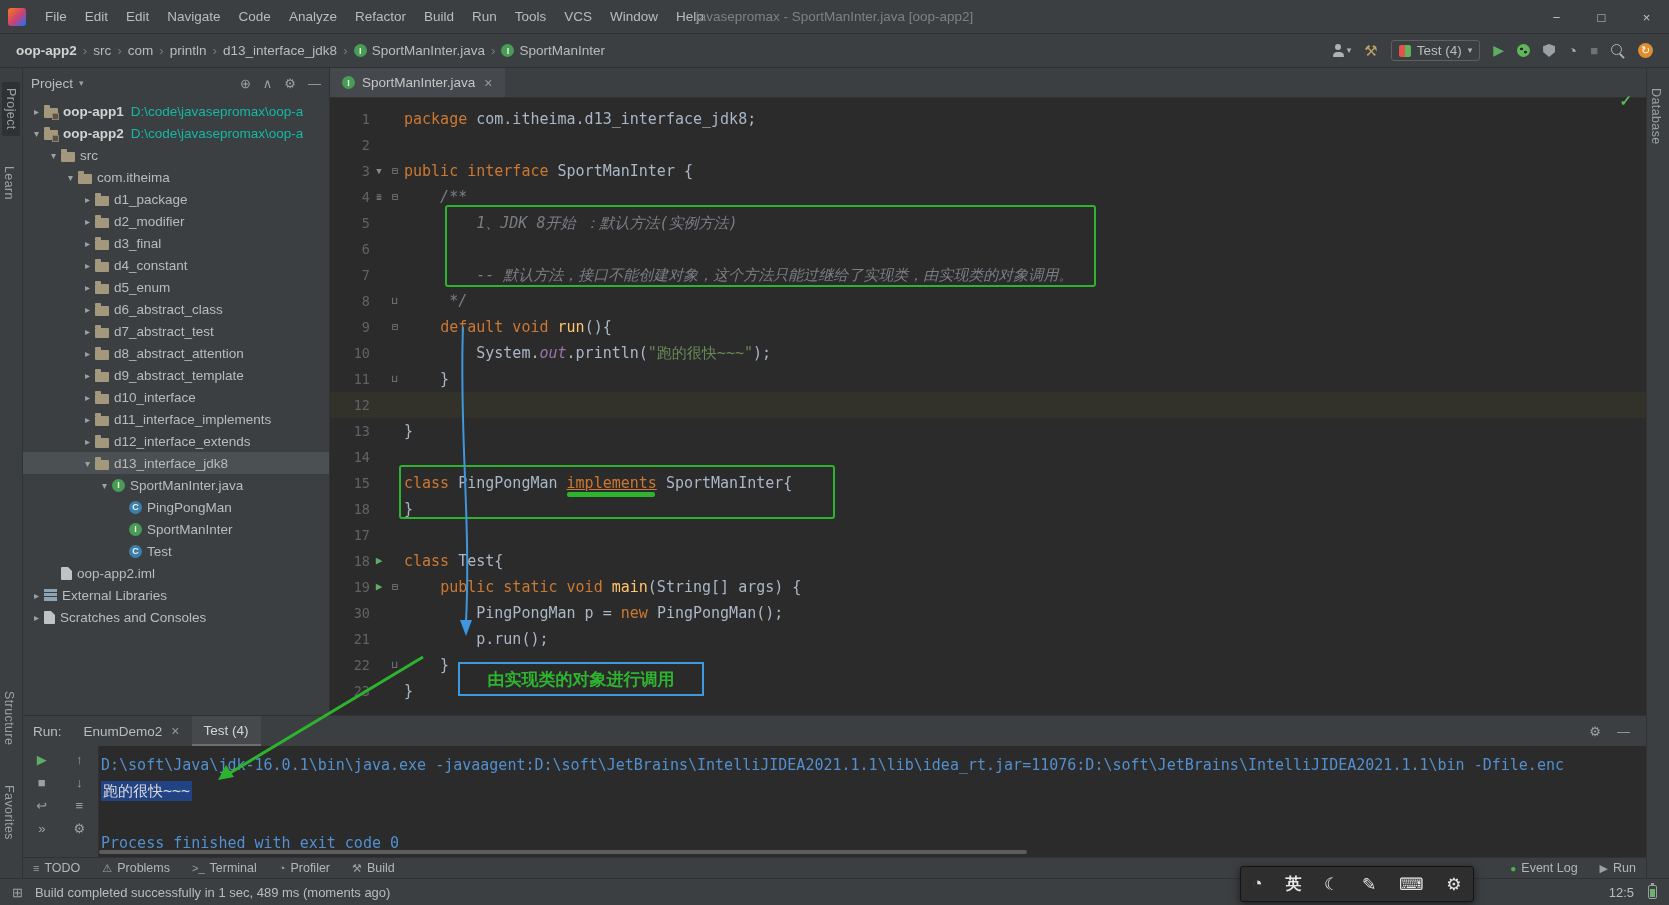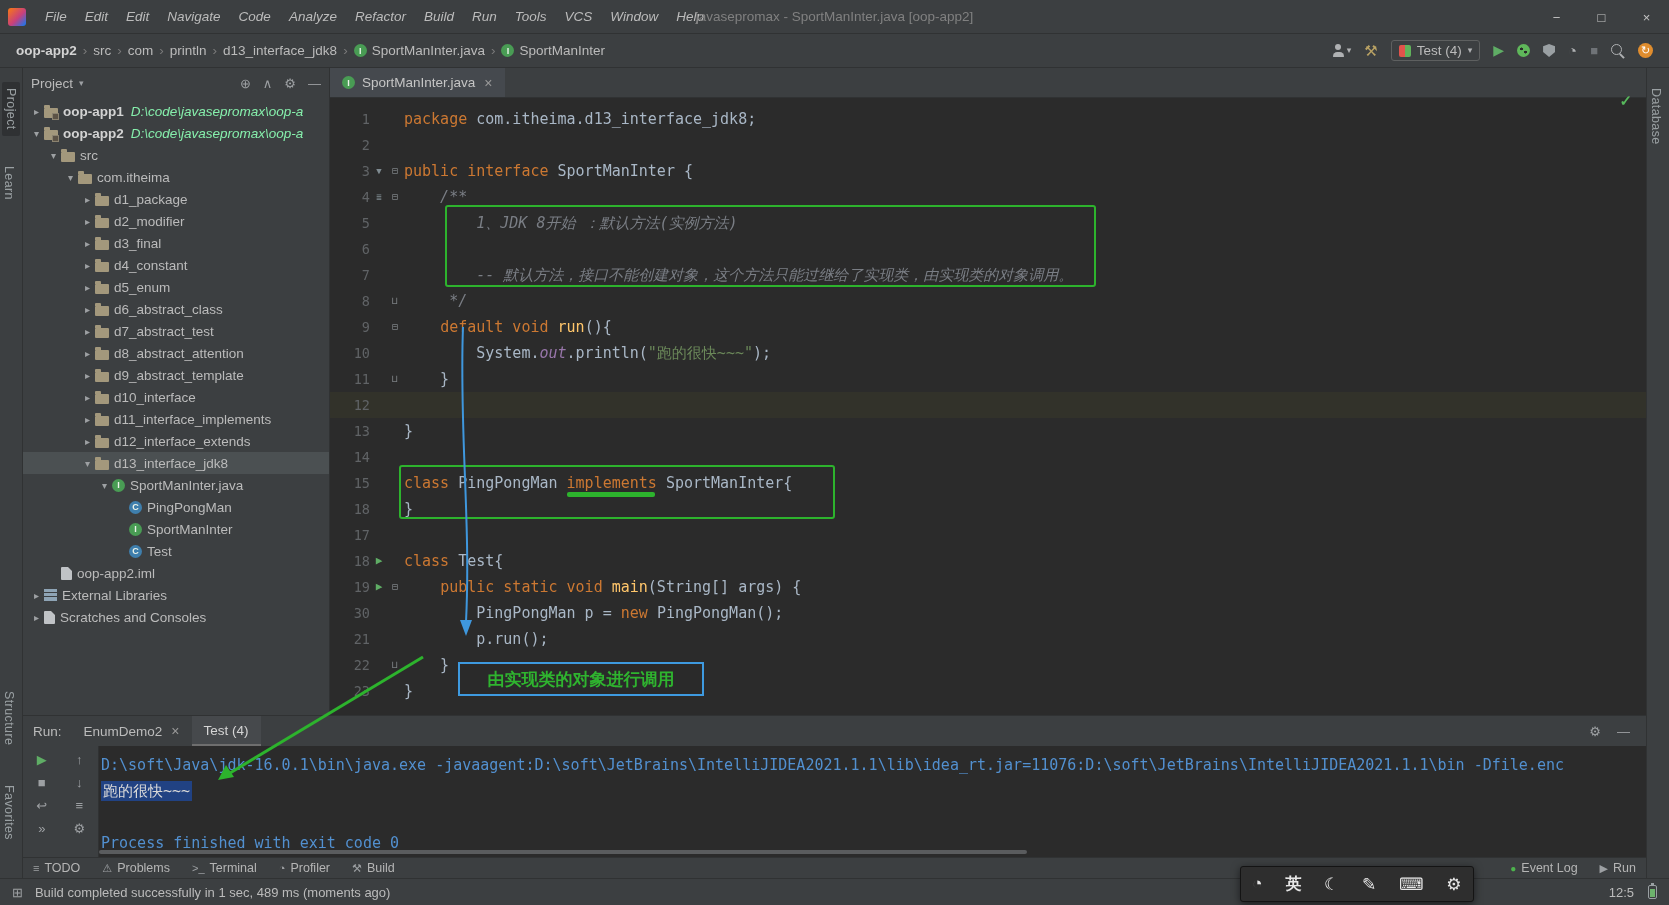--- a/index.html
+++ b/index.html
@@ -57,21 +57,21 @@
   
   .project{position:absolute;left:23px;top:68px;width:307px;bottom:190px;background:#3c3f41;
            border-right:1px solid #303233;overflow:hidden;}
   .project-header{height:30px;display:flex;align-items:center;padding:0 8px;gap:6px;}
   .ph-icons{margin-left:auto;display:flex;gap:12px;color:#9da0a3;font-size:13px;}
   .tree{position:absolute;left:0;right:0;top:32px;bottom:0;overflow:hidden;}
   .tree-row{height:22px;display:flex;align-items:center;white-space:nowrap;overflow:hidden;}
   .tree-row.selected{background:#4b5052;}
   .chevron{width:15px;flex:none;color:#9da0a3;font-size:10px;text-align:center;}
   .tree-label{margin-left:5px;}
-  .tree-path{margin-left:7px;color:#86efac;overflow:hidden;text-overflow:clip;font-style:italic;}
+  .tree-path{margin-left:7px;color:#14b8a6;overflow:hidden;text-overflow:clip;}
   .ic-folder{width:14px;height:10px;background:#a3987c;border-radius:1px;position:relative;flex:none;margin-top:3px;}
   .ic-folder::before{content:"";position:absolute;left:0;top:-3px;width:6px;height:3px;background:#a3987c;border-radius:1px 1px 0 0;}
   .ic-module::after{content:"";position:absolute;right:-1px;bottom:-2px;width:5px;height:5px;background:#5c5346;border:1px solid #8b8370;}
   .ic-ball{width:13px;height:13px;border-radius:50%;flex:none;color:#eaf3ea;font-size:9px;font-weight:bold;
            display:flex;align-items:center;justify-content:center;font-family:"Liberation Sans",sans-serif;}
   .ball-class{background:#3f7fad;}
   .ball-interface{background:#499c54;}
   .ic-page{width:11px;height:13px;background:#c0c3c6;border-radius:1px;position:relative;flex:none;}
   .ic-page::before{content:"";position:absolute;right:0;top:0;border:2.5px solid #3c3f41;border-left-color:transparent;border-bottom-color:transparent;}
   .ic-lib{width:13px;height:12px;flex:none;background:linear-gradient(#8ea4b5 3px,#3c3f41 3px 4px,#8ea4b5 4px 7px,#3c3f41 7px 8px,#8ea4b5 8px);}
@@ -90,21 +90,21 @@
   .gico{width:18px;flex:none;text-align:center;font-size:9px;color:#7f8b91;}
   .gico.run-arrow{color:#5fad65;font-size:11px;}
   .fold{width:14px;flex:none;text-align:center;color:#7c8084;font-size:10px;}
   .ltext{padding-left:2px;}
   .kw{color:#cc7832;}
   .pl{color:#a9b7c6;}
   .cm{color:#7a7e85;font-style:italic;}
   .str{color:#6a8759;}
   .field{color:#9876aa;font-style:italic;}
   .fn{color:#ffc66b;}
-  .impl{position:relative;}
+  .impl{position:relative;text-decoration:underline;}
   .impl::after{content:"";position:absolute;left:0;right:2px;bottom:-5px;height:5px;background:#2db32d;border-radius:2px;}
 
   .anno-box{position:absolute;border:2px solid #2db32d;border-radius:3px;pointer-events:none;}
   .box-a{left:115px;top:137px;width:651px;height:82px;}
   .box-b{left:69px;top:397px;width:436px;height:54px;}
   .callout{position:absolute;left:128px;top:594px;width:246px;height:34px;border:2px solid #3e9ae0;
            display:flex;align-items:center;justify-content:center;color:#2fb42f;font-weight:bold;
            font-size:17px;background:rgba(43,43,43,.4);}
   .insp-check{position:absolute;right:14px;top:24px;color:#57b85c;font-size:15px;font-weight:bold;}
 
@@ -148,21 +148,21 @@
 
   .overlay{position:absolute;left:0;top:0;width:1669px;height:905px;pointer-events:none;z-index:30;}
 </style>
 </head>
 <body>
 
 <div class="app">
 
   <div class="titlebar">
     <div class="logo"></div>
-    <nav id="menubar" style="display:flex;font-style:italic;">
+    <nav id="menubar" style="display:flex;">
         <span class="menu-item">File</span>
         <span class="menu-item">Edit</span>
         <span class="menu-item">Edit</span>
         <span class="menu-item">Navigate</span>
         <span class="menu-item">Code</span>
         <span class="menu-item">Analyze</span>
         <span class="menu-item">Refactor</span>
         <span class="menu-item">Build</span>
         <span class="menu-item">Run</span>
         <span class="menu-item">Tools</span>

